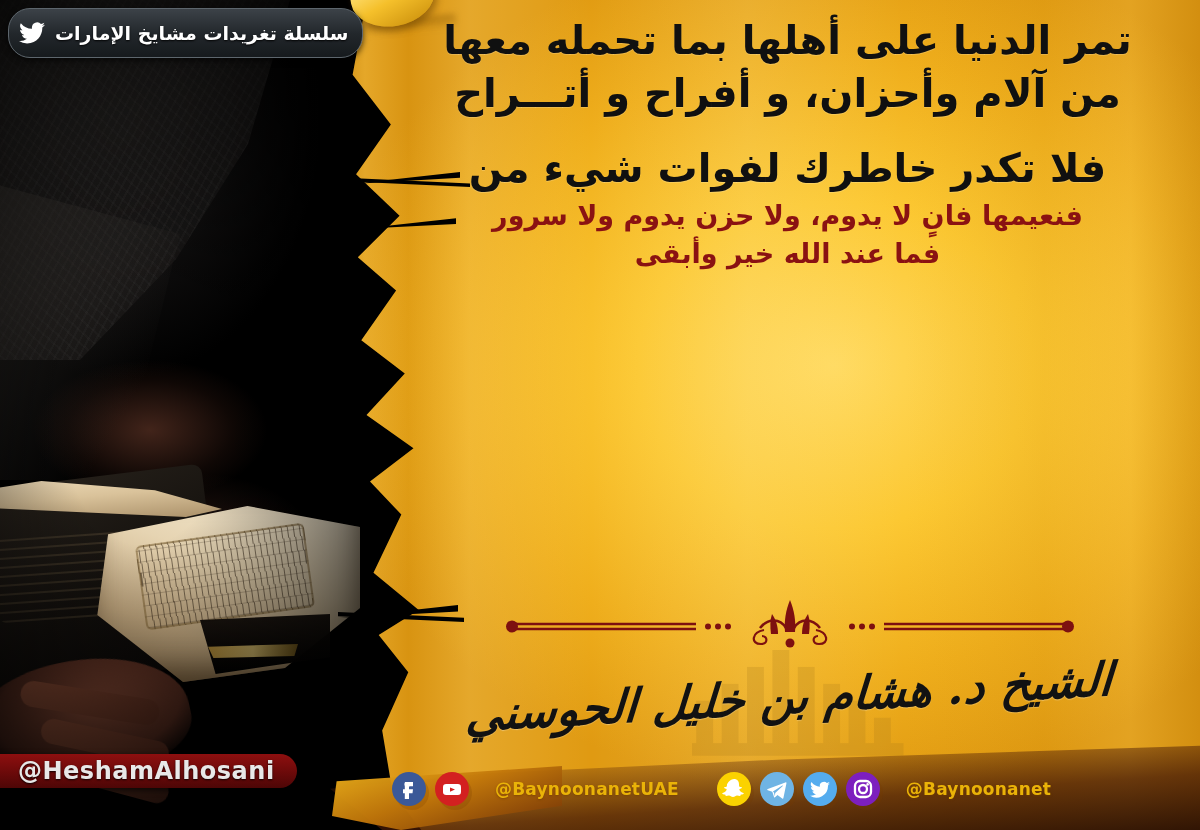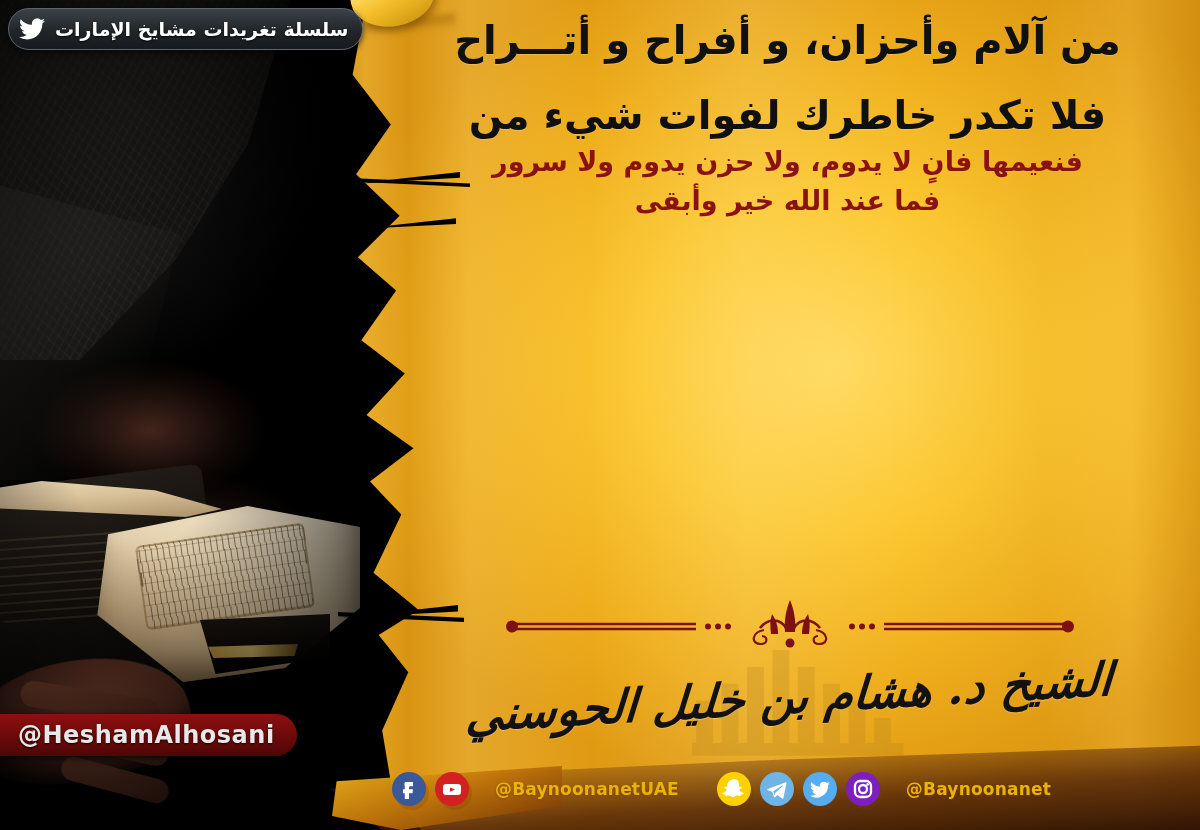--- a/index.html
+++ b/index.html
@@ -233,40 +233,40 @@
     white-space:nowrap;
   }
   .sig-mark {
     position:absolute; left:22px; top:4px; width:54px; height:26px;
     opacity:.22;
   }
 
   
   .badge-series {
     position:absolute; left:8px; top:8px;
-    height:42px; padding:0 14px 0 10px;
+    height:50px; padding:0 14px 0 10px;
     display:flex; align-items:center; gap:10px;
     direction:rtl;
     background:linear-gradient(180deg,#3c4248 0%, #22272b 52%, #161a1d 100%);
     border:1px solid #5d666d;
     border-radius:22px;
     box-shadow:0 2px 6px rgba(0,0,0,.7);
   }
   .badge-series .label {
     font-family:"DejaVu Sans", sans-serif;
     color:#ffffff; font-size:19px; font-weight:bold;
     text-shadow:0 1px 2px rgba(0,0,0,.9);
     white-space:nowrap;
   }
   .tw-bird { width:26px; height:22px; flex:0 0 auto; }
 
   
   .badge-handle {
-    position:absolute; left:0; top:714px;
-    height:42px; padding:0 22px 0 18px;
+    position:absolute; left:0; top:754px;
+    height:34px; padding:0 22px 0 18px;
     display:flex; align-items:center;
     background:linear-gradient(180deg,#8e0f0f 0%, #6d0a0a 52%, #4e0606 100%);
     border-radius:0 21px 21px 0;
     box-shadow:0 2px 6px rgba(0,0,0,.7);
   }
   .badge-handle .handle {
     font-family:"DejaVu Sans", sans-serif;
     color:#e8e8e8; font-size:24px; font-weight:bold;
     letter-spacing:.5px;
     text-shadow:0 1px 2px rgba(0,0,0,.85);
@@ -330,20 +330,21 @@
   <div class="tear tear-b"></div>
   <div class="tear tear-c"></div>
   <div class="tear tear-d"></div>
   <div class="tear tear-e"></div>
   <div class="curl-top-shadow"></div>
   <div class="curl-top"></div>
   <div class="scroll-bottom-bend"></div>
   <div class="scroll-bottom-curl"></div>
 
   <div class="quote">
+    <div class="line-main">تمر الدنيا على أهلها بما تحمله معها</div>
     <div class="line-main">من آلام وأحزان، و أفراح و أتـــراح</div>
     <div class="para-gap"></div>
     <div class="line-main">فلا تكدر خاطرك لفوات شيء من</div>
 
     <div class="red-block">
       <div class="line-red">فنعيمها فانٍ لا يدوم، ولا حزن يدوم ولا سرور</div>
       <div class="line-red">فما عند الله خير وأبقى</div>
     </div>
   </div>
 

